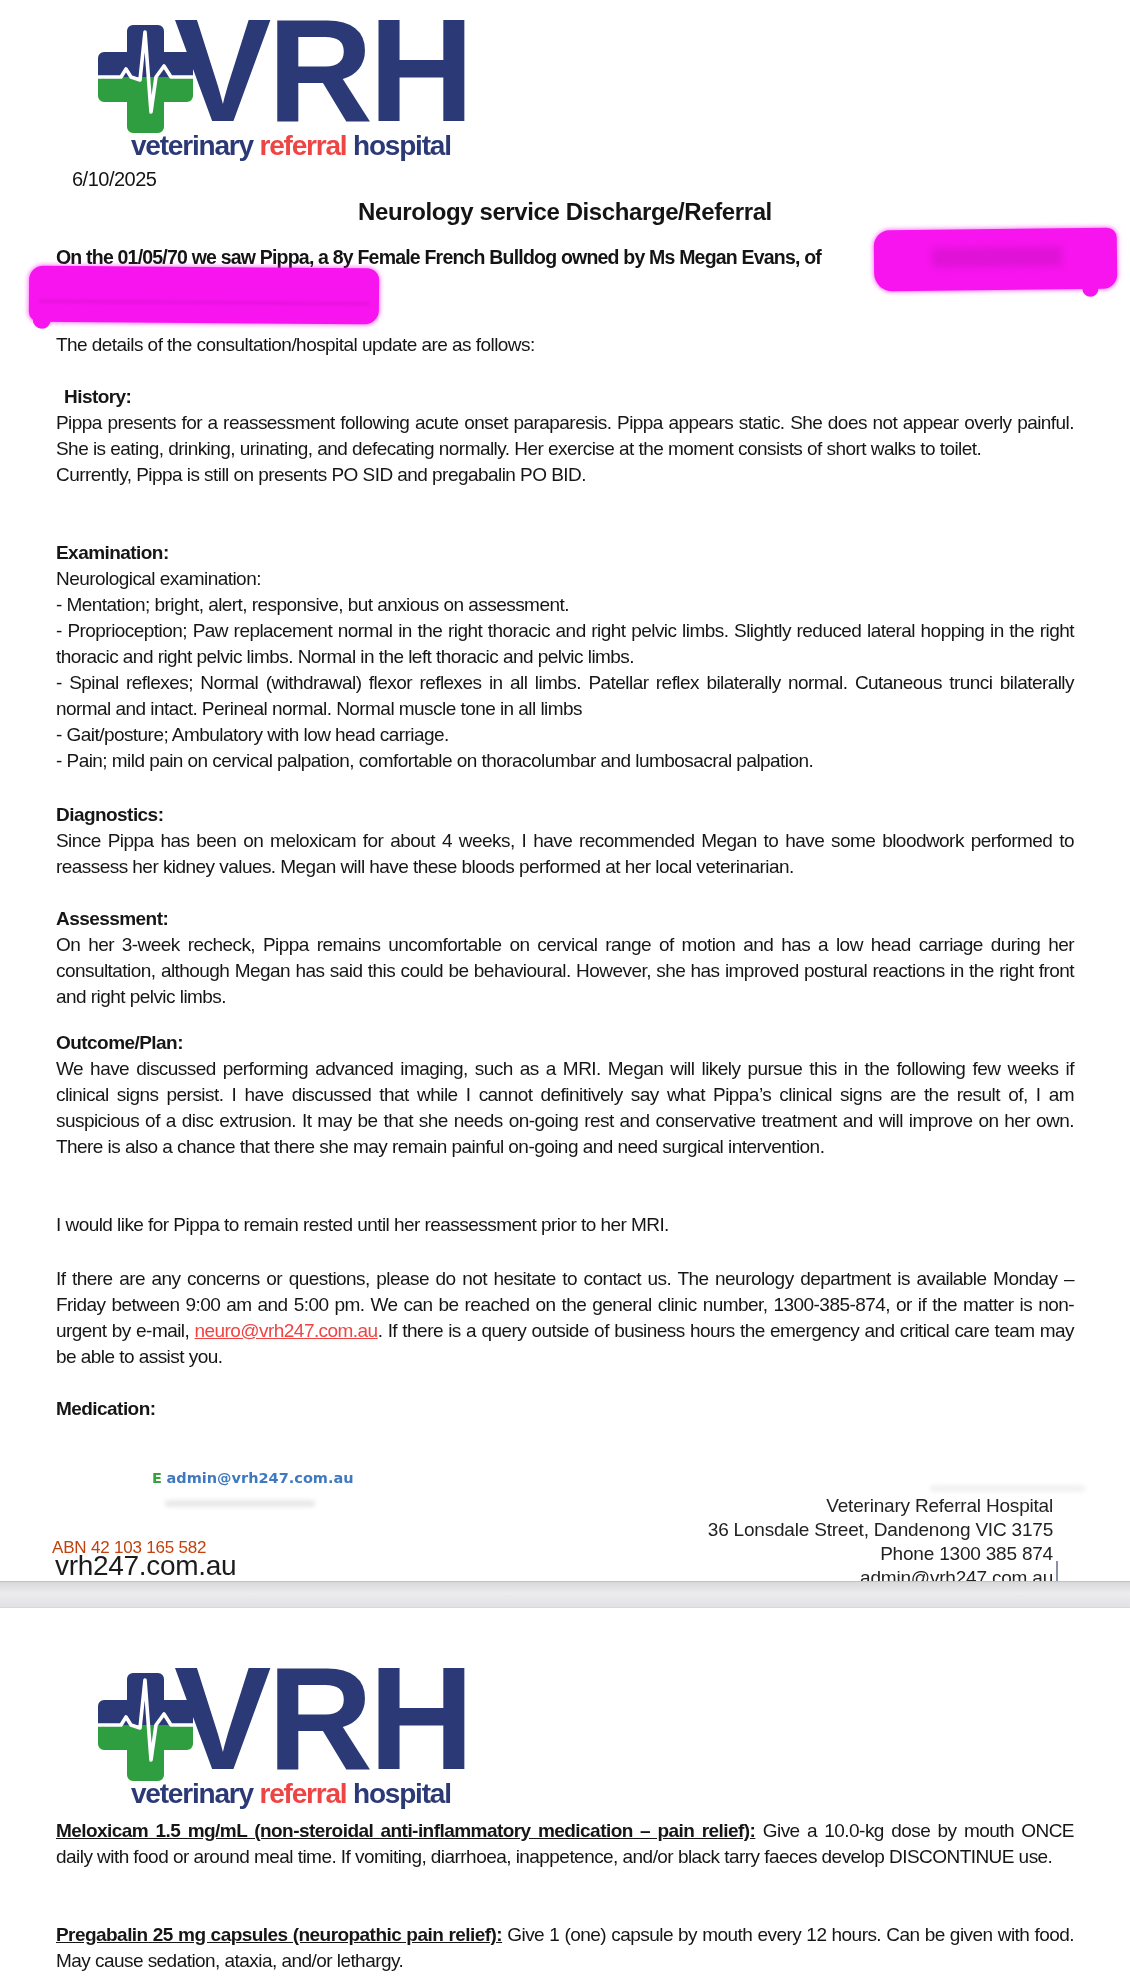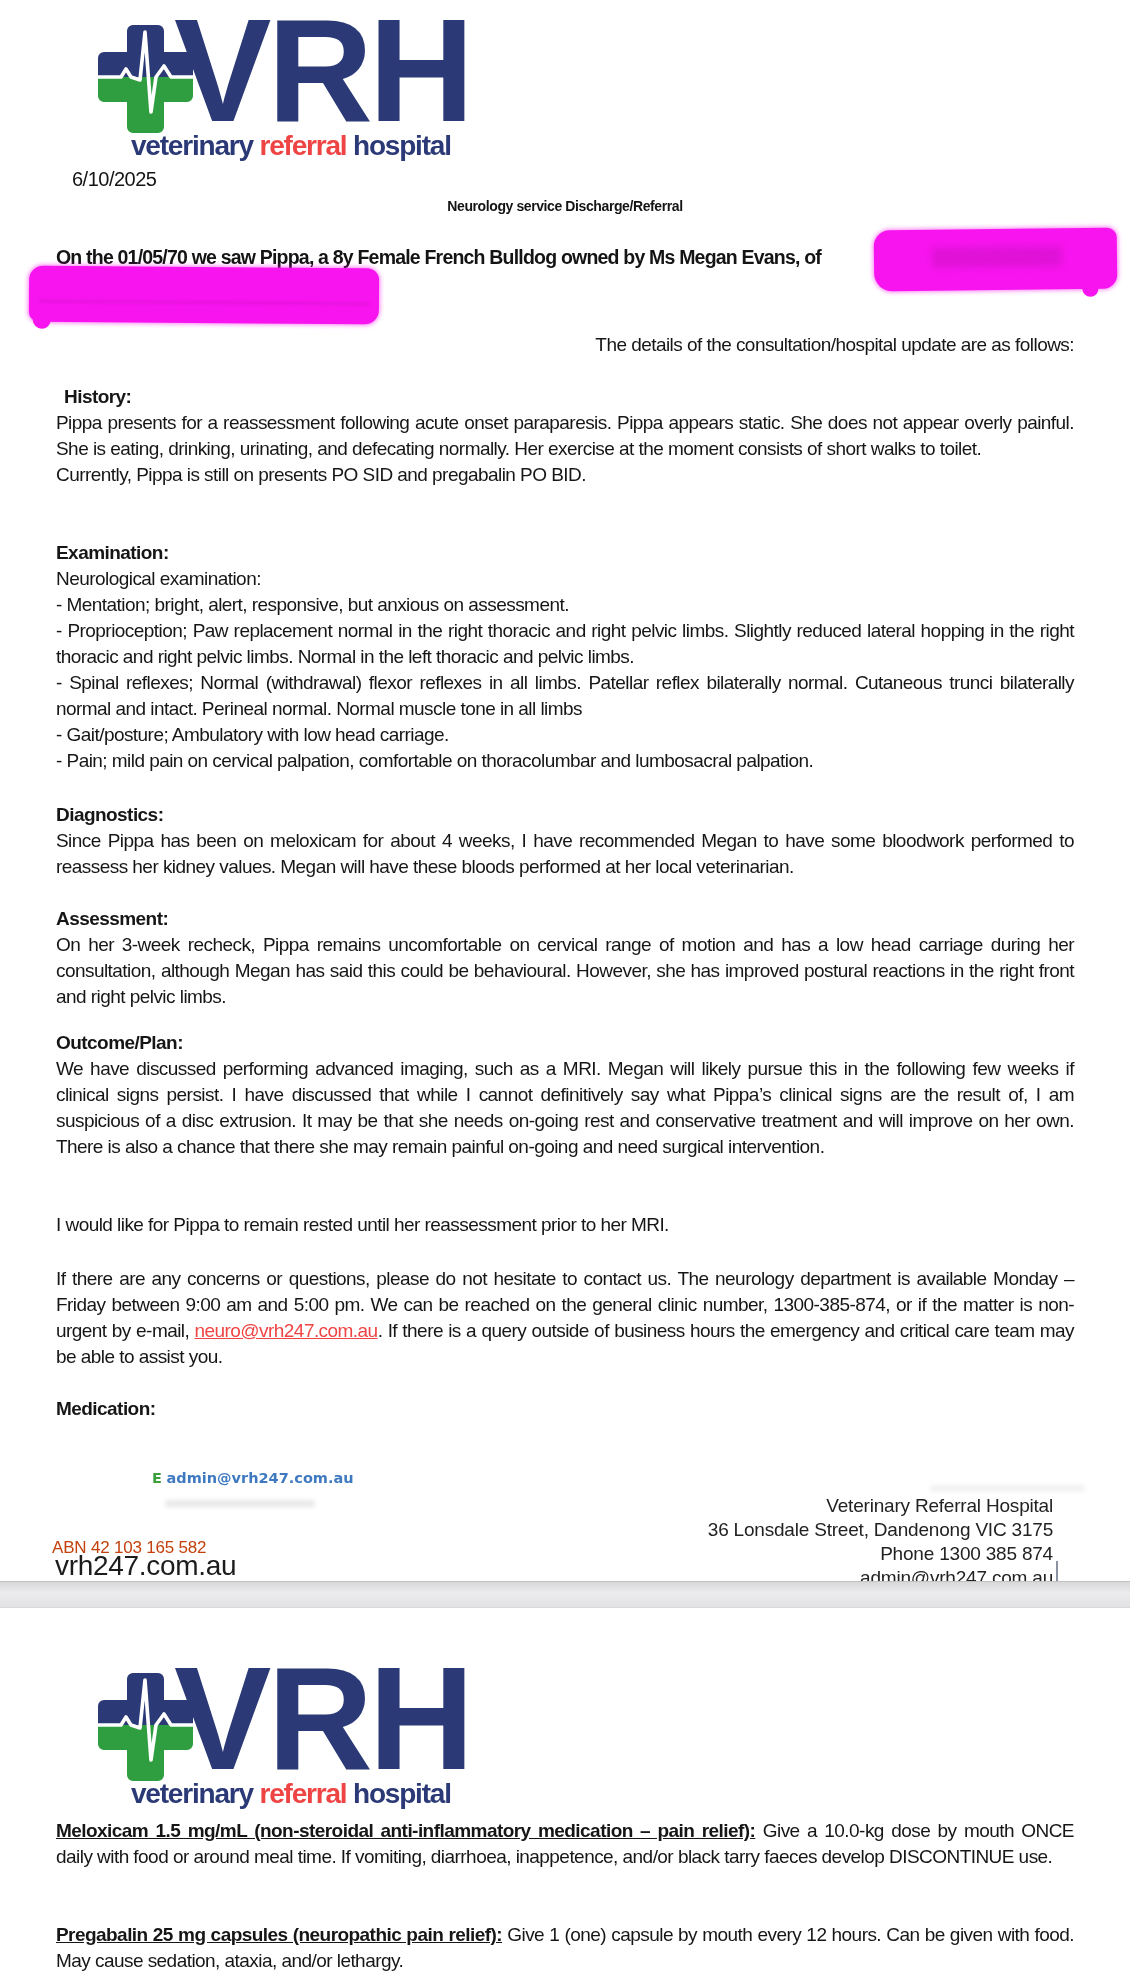--- a/index.html
+++ b/index.html
@@ -23,21 +23,21 @@
   
   .txt{
     position:absolute;left:56px;width:1018px;font-size:19px;line-height:26px;
     letter-spacing:-0.55px;text-align:justify;color:#161616;
   }
   .heading{font-weight:bold;text-align:left;}
   .single{text-align:left;}
   .date-line{position:absolute;left:72px;top:166px;font-size:20px;line-height:26px;letter-spacing:-0.5px;}
   .doc-title{
     position:absolute;left:0;top:198px;width:1130px;text-align:center;
-    font-size:14px;font-weight:bold;letter-spacing:-0.4px;
+    font-size:24px;font-weight:bold;letter-spacing:-0.4px;
   }
   .intro-line{
     position:absolute;left:56px;top:246px;font-size:19.5px;font-weight:bold;
     letter-spacing:-0.8px;white-space:nowrap;
   }
   
   .redact{position:absolute;background:#f714ee;}
   .redact-right{
     left:874px;top:229px;width:243px;height:61px;
     border-radius:16px 10px 14px 18px;transform:rotate(-0.7deg);
@@ -119,21 +119,21 @@
 
 <div class="redact redact-right">
   <div class="ghost"></div>
   <div class="drip"></div>
 </div>
 <div class="redact redact-left">
   <div class="overlap"></div>
   <div class="drip"></div>
 </div>
 
-<div class="txt single" style="top:332px;text-align:right;">The details of the consultation/hospital update are as follows:</div>
+<div class="txt single" style="top:332px;">The details of the consultation/hospital update are as follows:</div>
 
 <div class="txt heading" style="top:384px;margin-left:8px;">History:</div>
 <div class="txt" style="top:410px;">
   <div>Pippa presents for a reassessment following acute onset paraparesis. Pippa appears static. She does not appear overly painful. She is eating, drinking, urinating, and defecating normally. Her exercise at the moment consists of short walks to toilet.</div>
   <div style="text-align:left;">Currently, Pippa is still on presents PO SID and pregabalin PO BID.</div>
 </div>
 
 <div class="txt heading" style="top:540px;">Examination:</div>
 <div class="txt" style="top:566px;">
   <div style="text-align:left;">Neurological examination:</div>

